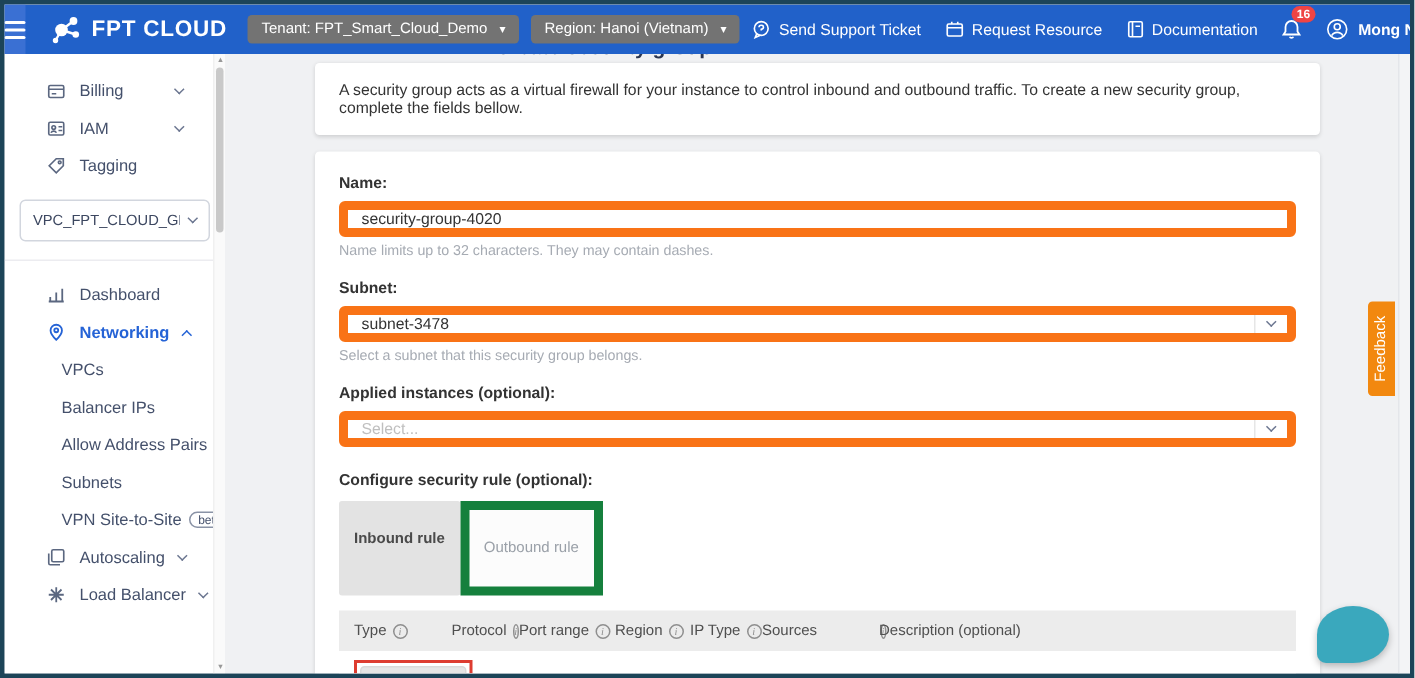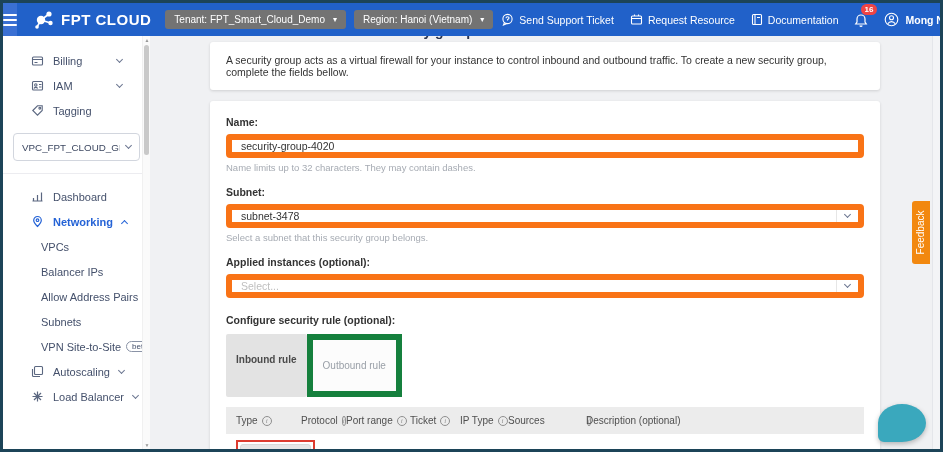--- a/index.html
+++ b/index.html
@@ -296,21 +296,21 @@
               </div>
             <div class="th" style="width:45px;">
                 <span>Protocol</span>
                 <span class="info-i">i</span>
               </div>
             <div class="th" style="width:64px;">
                 <span>Port range</span>
                 <span class="info-i">i</span>
               </div>
             <div class="th" style="width:50px;">
-                <span>Ticket</span>
+                <span>Region</span>
                 <span class="info-i">i</span>
               </div>
             <div class="th" style="width:48px;">
                 <span>IP Type</span>
                 <span class="info-i">i</span>
               </div>
             <div class="th" style="width:78px;gap:42px;">
                 <span>Sources</span>
                 <span class="info-i">i</span>
               </div>

